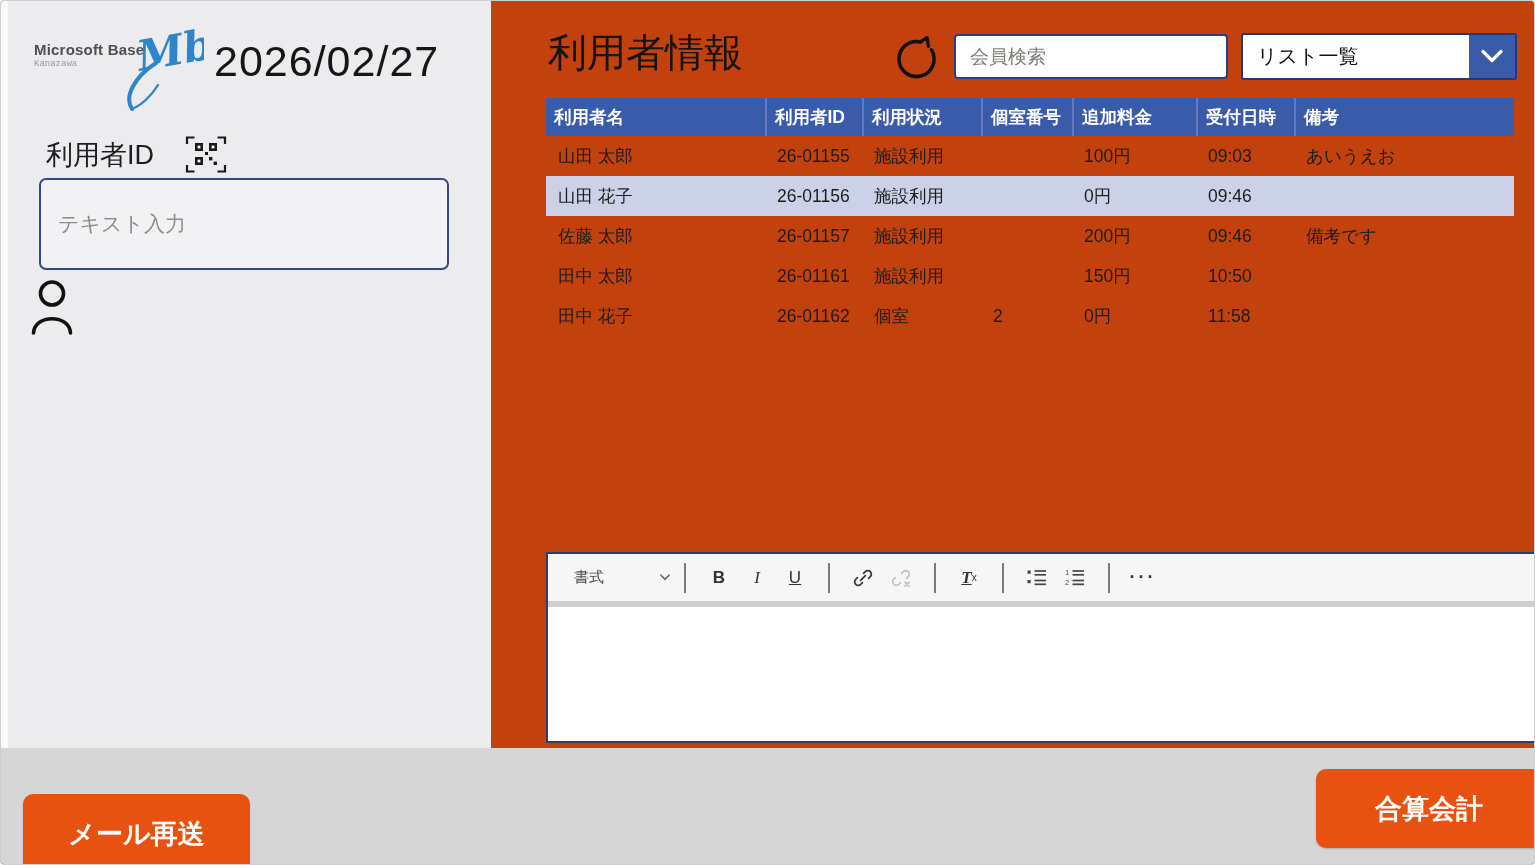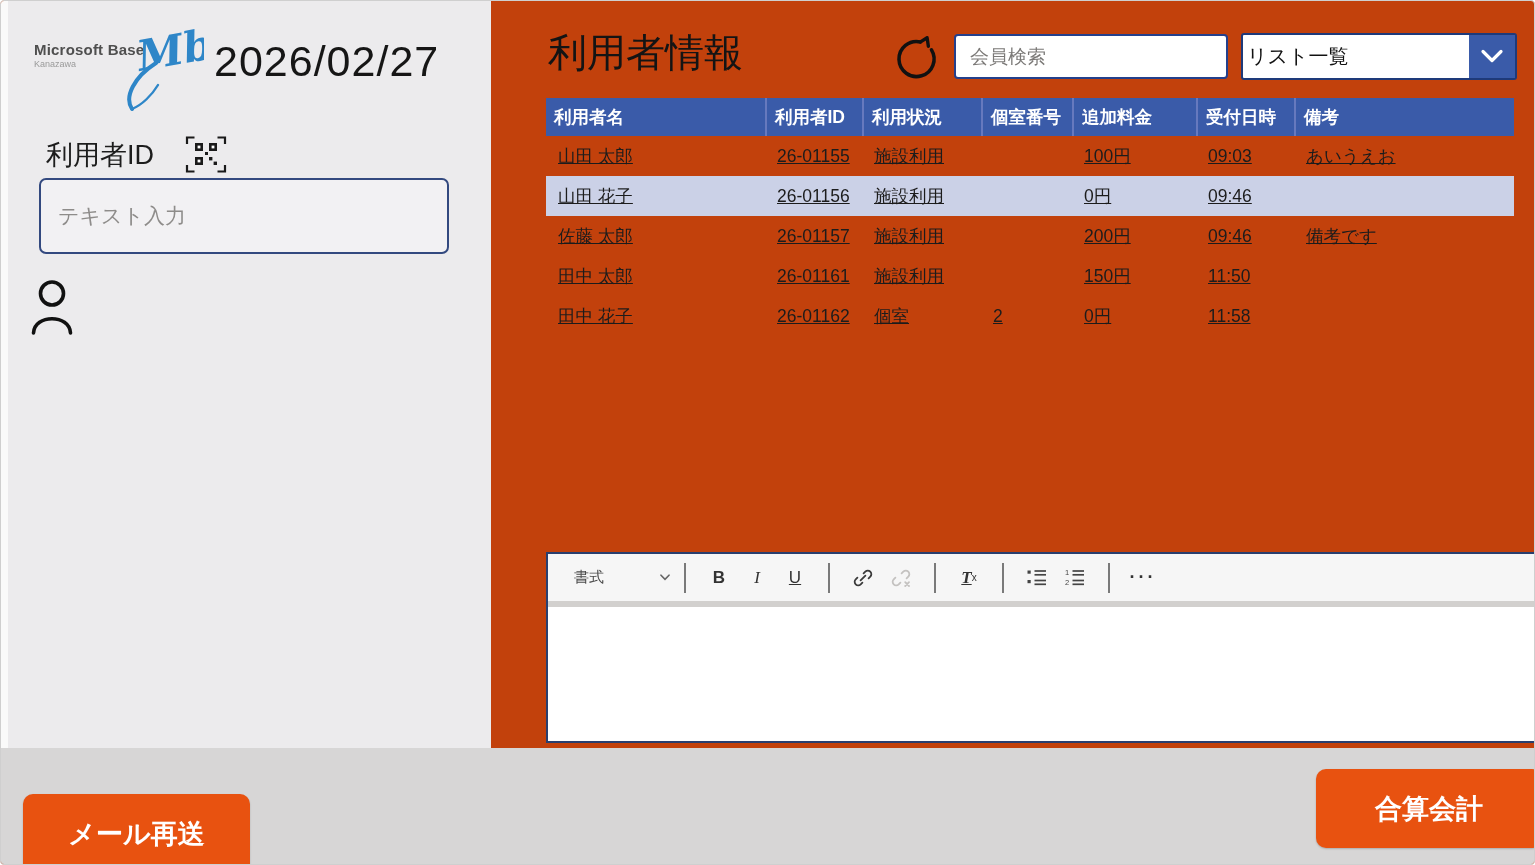--- a/index.html
+++ b/index.html
@@ -7,64 +7,64 @@
   body { font-family:"Liberation Sans","DejaVu Sans",sans-serif; }
   .screen { position:relative; width:1535px; height:865px; background:#c2410c;
             border-radius:4px; overflow:hidden; border:1px solid #CFCFCF; }
 
   
   .edge-strip { position:absolute; left:0; top:0; width:7px; height:747px; background:#FAFAFA; }
   .left-panel { position:absolute; left:7px; top:0; width:483px; height:747px; background:#ECEBED; }
 
   .logo-text { position:absolute; left:26px; top:40px; }
   .logo-title { font-size:15px; font-weight:700; color:#4F4F4F; letter-spacing:.2px; }
-  .logo-sub   { font-size:9px; color:#9A9A9A; margin-top:1px; }
+  .logo-sub   { font-size:9px; color:#9A9A9A; margin-top:1px;font-family:Liberation Mono, monospace; }
   .logo-script { position:absolute; left:118px; top:28px; }
 
   .date-text { position:absolute; left:206px; top:36px; font-size:43px; color:#161616; letter-spacing:1px; }
 
   .id-label { position:absolute; left:38px; top:136px; font-size:27px; color:#1d1d1d; }
   .qr-icon  { position:absolute; left:177px; top:134px; cursor:pointer; }
 
-  .id-input { position:absolute; left:31px; top:177px; width:410px; height:76px;
+  .id-input { position:absolute; left:31px; top:177px; width:410px; height:92px;
               border:2px solid #33497F; border-radius:7px; background:#F2F1F3;
               font-size:21px; color:#222; padding:0 17px; outline:none;
               font-family:inherit; }
   .id-input::placeholder { color:#8E8C8A; }
 
   .person-icon { position:absolute; left:21px; top:278px; }
 
   
   .main-title { position:absolute; left:547px; top:25px; font-size:39px; font-weight:500; color:#141414; }
   .refresh-btn { position:absolute; left:890px; top:33px; width:48px; height:48px; cursor:pointer; }
 
   .search-input { position:absolute; left:953px; top:33px; width:274px; height:45px;
                   background:#fff; border:2px solid #24408C; border-radius:4px;
                   font-size:19px; color:#222; padding:0 14px; outline:none; font-family:inherit; }
   .search-input::placeholder { color:#7B7977; }
 
   .list-dropdown { position:absolute; left:1240px; top:32px; width:276px; height:47px;
                    background:#fff; border:2px solid #1E3A7A; border-radius:3px;
                    display:flex; align-items:center; cursor:pointer; }
-  .dd-value { flex:1; font-size:20px; color:#111; padding-left:4px; }
+  .dd-value { flex:1; font-size:20px; color:#111; padding-left:14px; }
   .dd-chevron-box { width:46px; height:100%; background:#3A5BA9; display:flex;
                     align-items:center; justify-content:center; }
 
   
   .grid-cols { display:grid; grid-template-columns:219px 97px 119px 91px 124px 98px 1fr; }
   .table-header { position:absolute; left:545px; top:97px; width:968px; height:38px; background:#3A5BA9; }
   .hcell { color:#fff; font-size:17.5px; font-weight:600; line-height:38px;
            padding-left:8px; overflow:hidden; white-space:nowrap; }
   .hcell + .hcell { border-left:2px solid #6679BE; }
 
   .table-body { position:absolute; left:545px; top:135px; width:968px; }
   .trow { height:40px; cursor:pointer; }
   .trow.selected { background:#CBD1E7; }
   .tcell { font-size:17.5px; color:#1C1C1C; line-height:40px; padding-left:12px;
-           overflow:hidden; white-space:nowrap;text-decoration:underline; }
+           overflow:hidden; white-space:nowrap; }
 
   
   .memo-label { position:absolute; left:547px; top:500px; font-size:31px; color:#141414; }
   .memo-box { position:absolute; left:545px; top:551px; width:1124px; height:191px;
               background:#fff; border:2px solid #2A3F6E; display:flex; flex-direction:column; }
   .rte-toolbar { height:47px; background:#F6F6F6; display:flex; align-items:center; padding-left:26px; }
   .rte-divider { height:6px; background:#D2D0CE; margin-right:12px; }
   .rte-content { flex:1; background:#fff; }
 
   .fmt-control { width:96px; display:flex; align-items:center; justify-content:space-between;
@@ -194,21 +194,21 @@
       <div class="tcell">200円</div>
       <div class="tcell">09:46</div>
       <div class="tcell">備考です</div>
     </div>
       <div class="trow grid-cols">
       <div class="tcell">田中 太郎</div>
       <div class="tcell">26-01161</div>
       <div class="tcell">施設利用</div>
       <div class="tcell"></div>
       <div class="tcell">150円</div>
-      <div class="tcell">11:50</div>
+      <div class="tcell">10:50</div>
       <div class="tcell"></div>
     </div>
       <div class="trow grid-cols">
       <div class="tcell">田中 花子</div>
       <div class="tcell">26-01162</div>
       <div class="tcell">個室</div>
       <div class="tcell">2</div>
       <div class="tcell">0円</div>
       <div class="tcell">11:58</div>
       <div class="tcell"></div>

